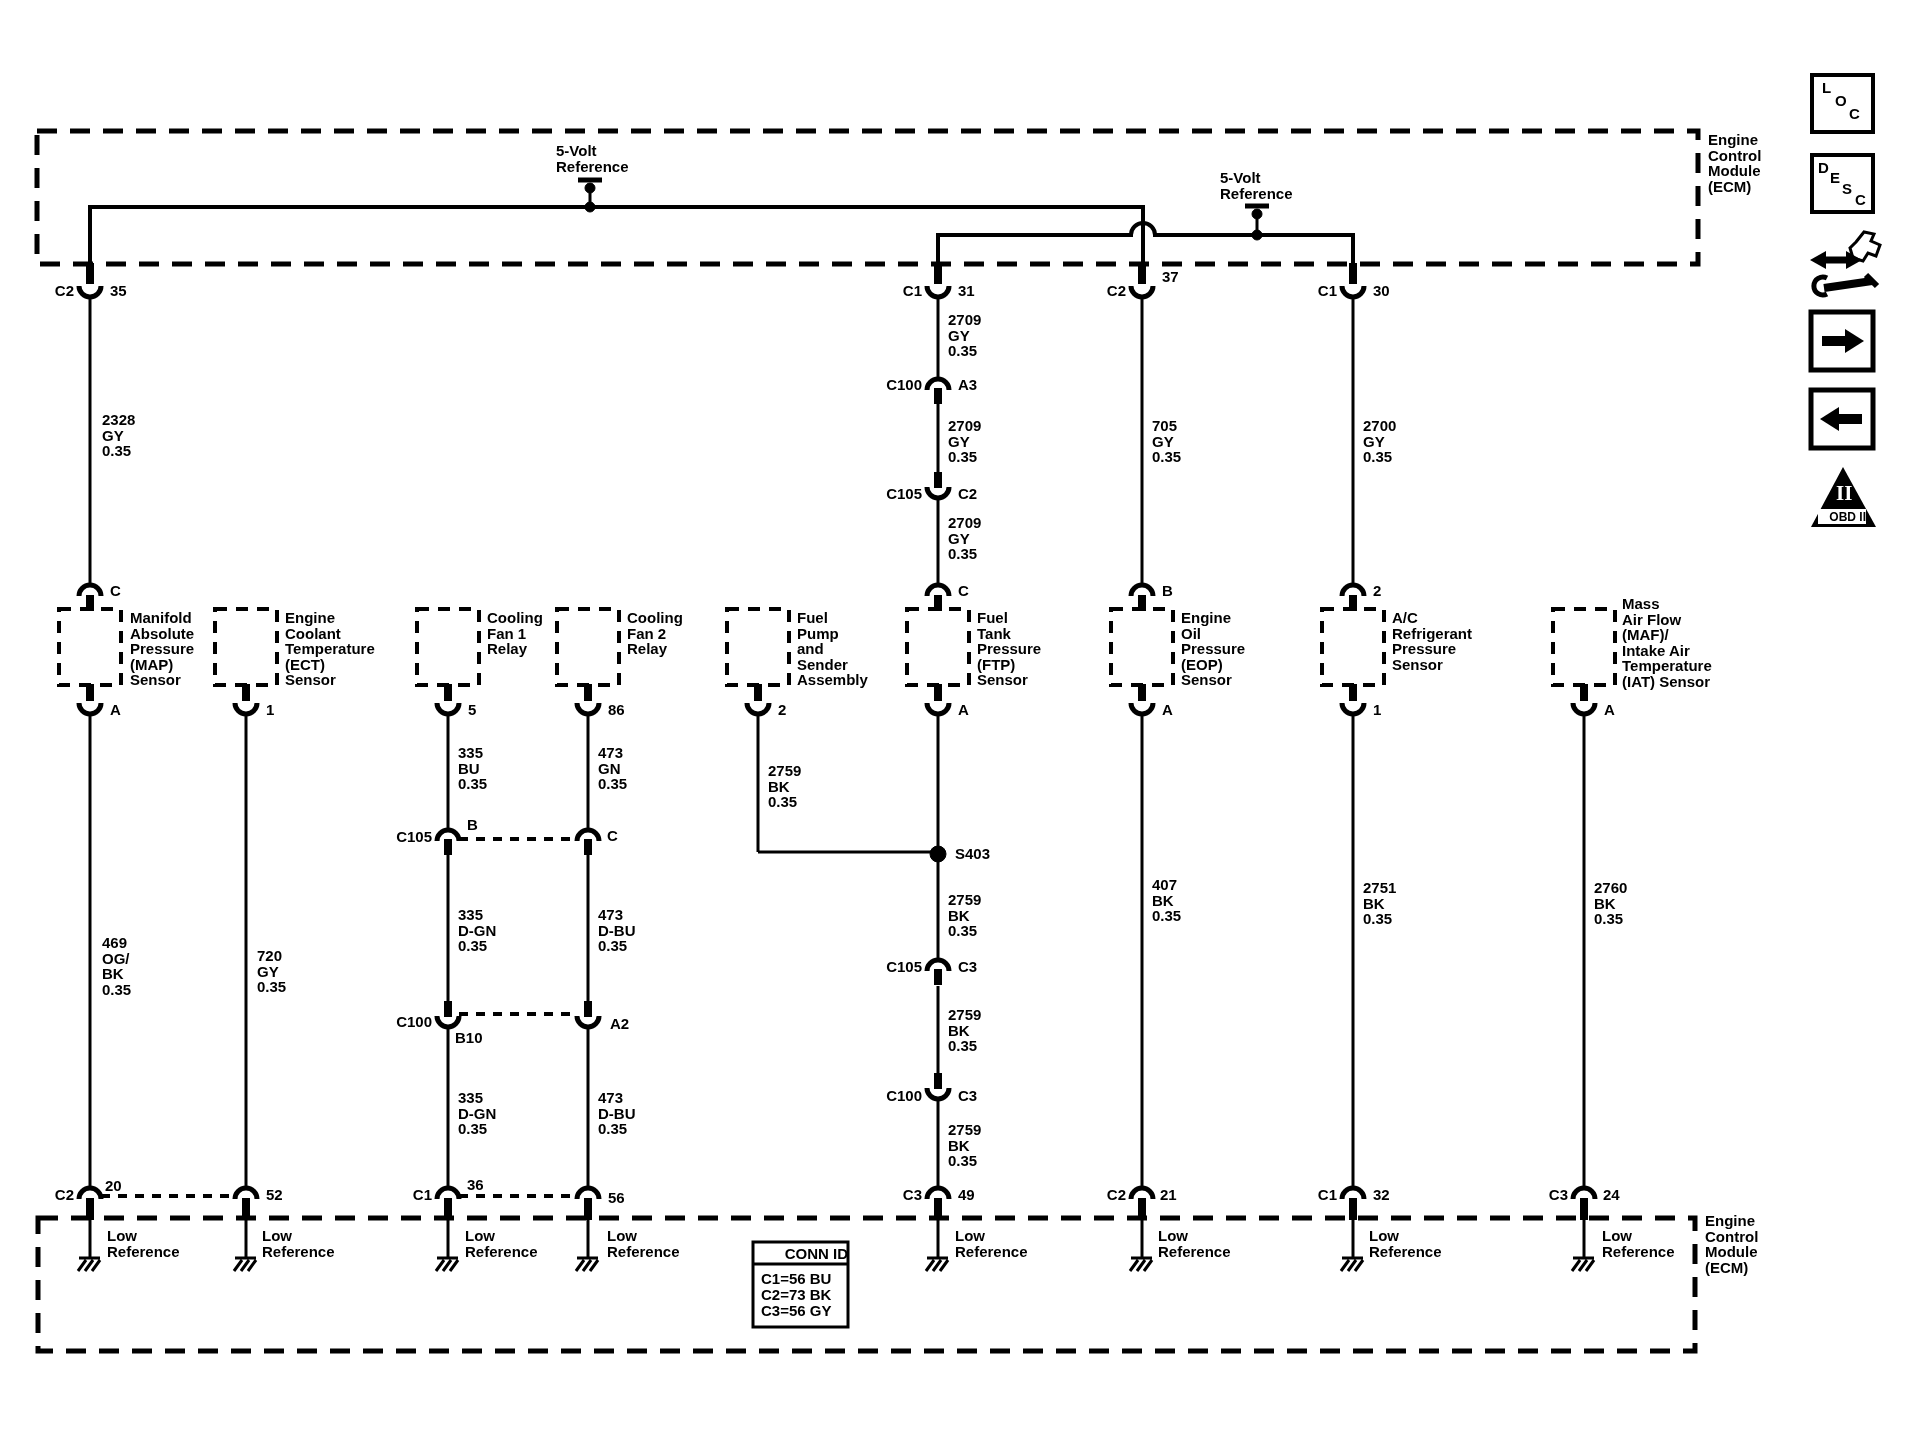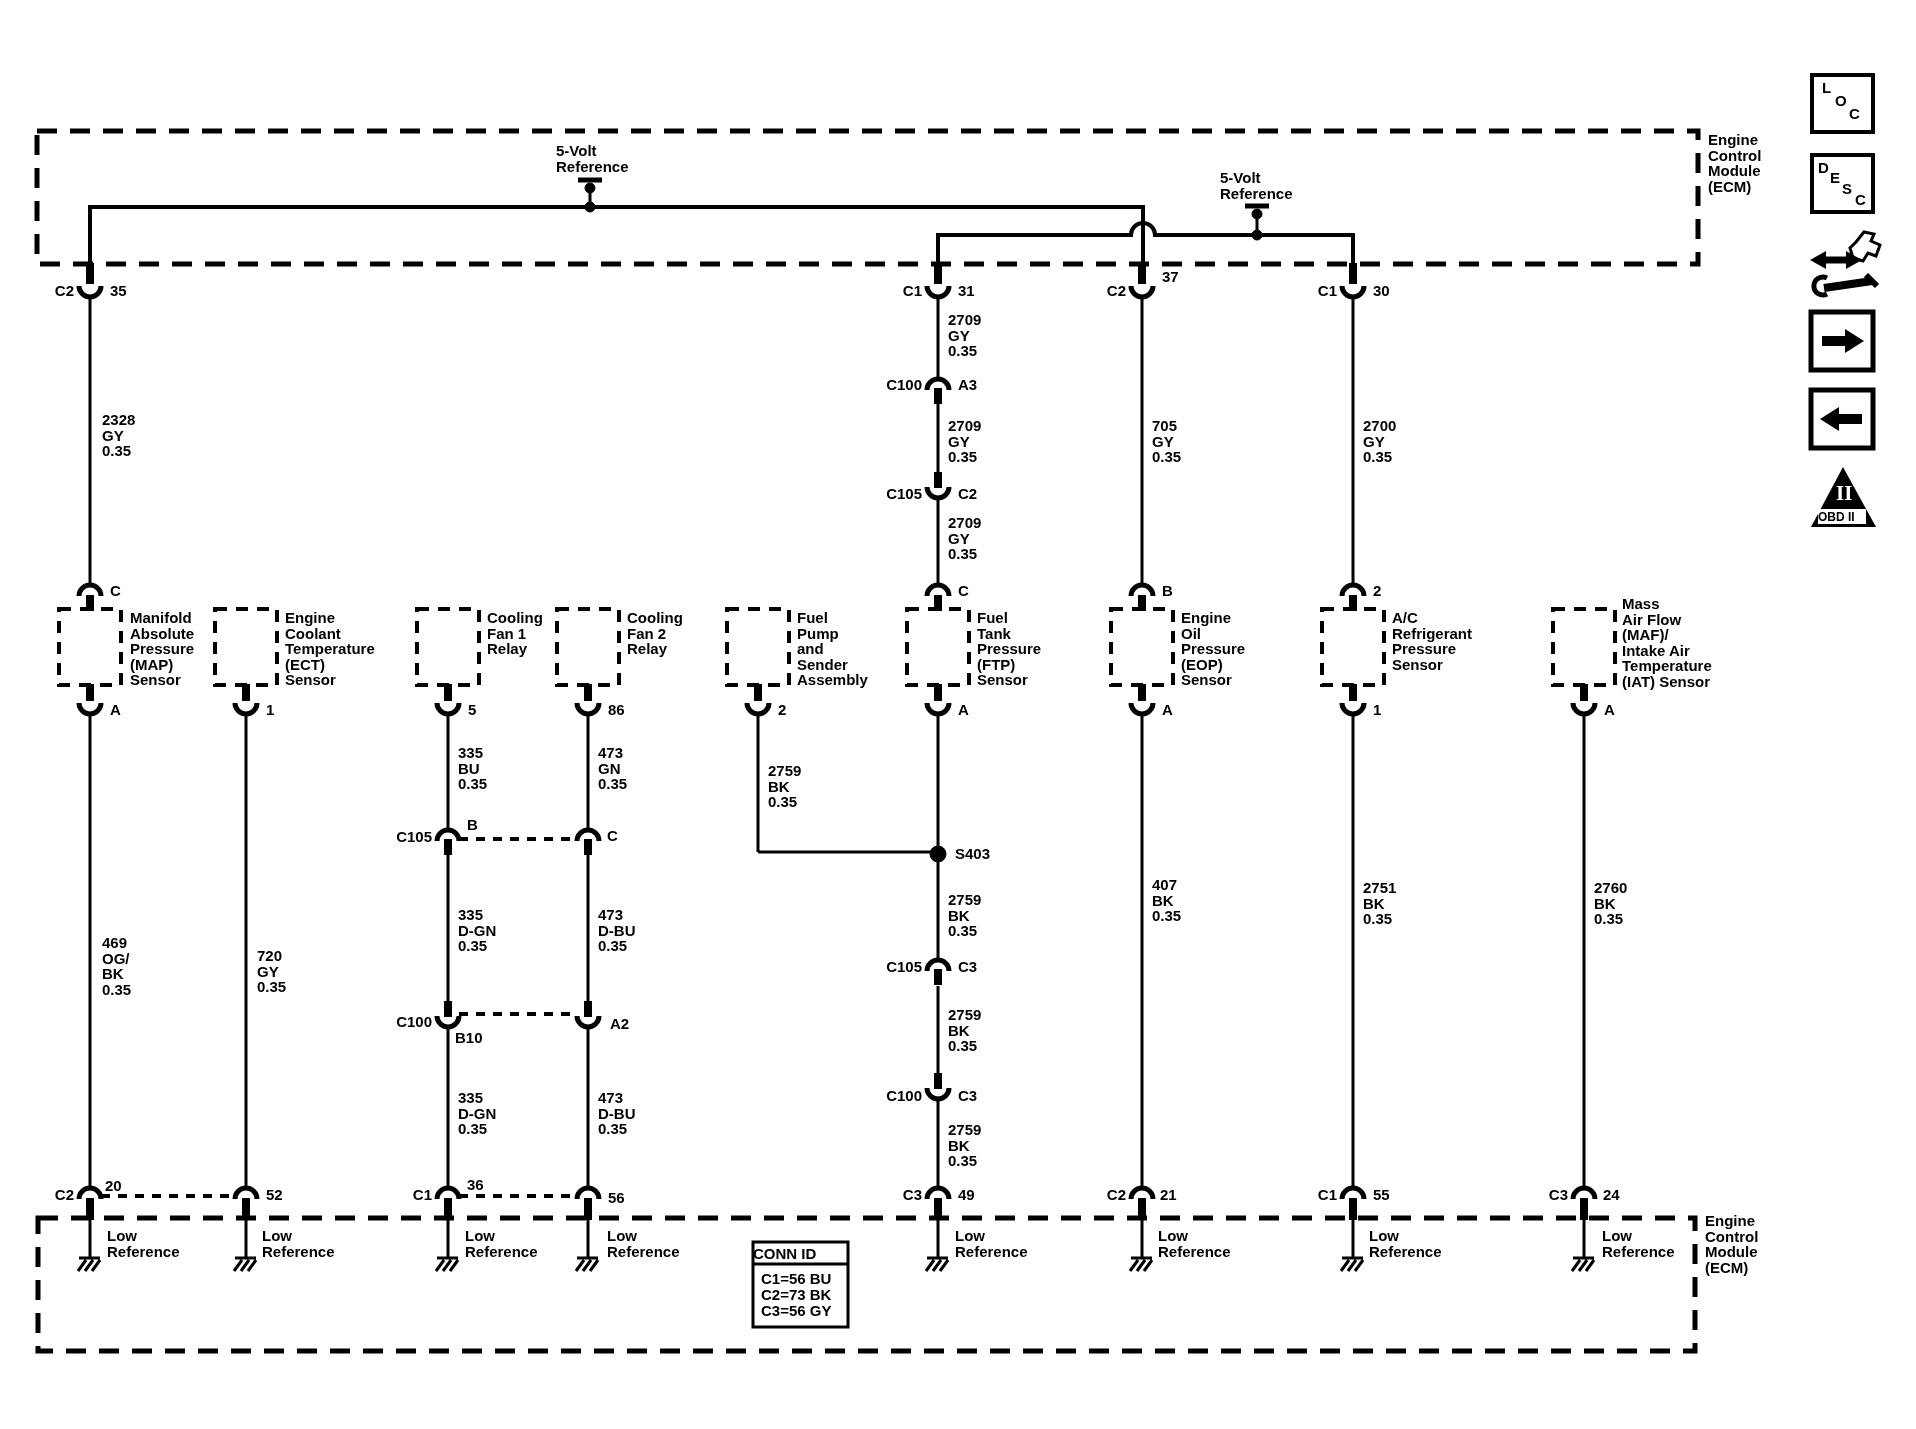--- a/index.html
+++ b/index.html
@@ -2,21 +2,21 @@
 <html><head>
 <meta charset="utf-8">
 <style>
   html,body{margin:0;padding:0;background:#fff;}
   #stage{position:relative;width:1916px;height:1429px;background:#fff;overflow:hidden;
          font-family:"Liberation Sans",sans-serif;}
   svg{position:absolute;left:0;top:0;}
   .lbl{position:absolute;font:bold 15px/15.5px "Liberation Sans",sans-serif;color:#000;
        white-space:pre-line;}
   .rt{width:70px;text-align:right;}
-  .ctr{text-align:left;}
+  .ctr{text-align:right;}
   .obd-num{position:absolute;font:bold 21px/21px "Liberation Serif",serif;color:#fff;}
   .obd-cap{position:absolute;font:bold 12px/14px "Liberation Sans",sans-serif;color:#000;}
   .icn{position:absolute;font:bold 15px/15px "Liberation Sans",sans-serif;color:#000;}
 </style>
 </head>
 <body>
 
 <div id="stage">
 
 <svg width="1916" height="1429" viewBox="0 0 1916 1429">
@@ -387,21 +387,21 @@
 <div class="lbl" style="left:105px;top:1178px">20</div>
 <div class="lbl" style="left:266px;top:1187px">52</div>
 <div class="lbl rt" style="left:362px;top:1187px">C1</div>
 <div class="lbl" style="left:467px;top:1177px">36</div>
 <div class="lbl" style="left:608px;top:1190px">56</div>
 <div class="lbl rt" style="left:852px;top:1187px">C3</div>
 <div class="lbl" style="left:958px;top:1187px">49</div>
 <div class="lbl rt" style="left:1056px;top:1187px">C2</div>
 <div class="lbl" style="left:1160px;top:1187px">21</div>
 <div class="lbl rt" style="left:1267px;top:1187px">C1</div>
-<div class="lbl" style="left:1373px;top:1187px">55</div>
+<div class="lbl" style="left:1373px;top:1187px">32</div>
 <div class="lbl rt" style="left:1498px;top:1187px">C3</div>
 <div class="lbl" style="left:1603px;top:1187px">24</div>
 
 <div class="lbl" style="left:107px;top:1228px">Low
 Reference</div>
 <div class="lbl" style="left:262px;top:1228px">Low
 Reference</div>
 <div class="lbl" style="left:465px;top:1228px">Low
 Reference</div>
 <div class="lbl" style="left:607px;top:1228px">Low

